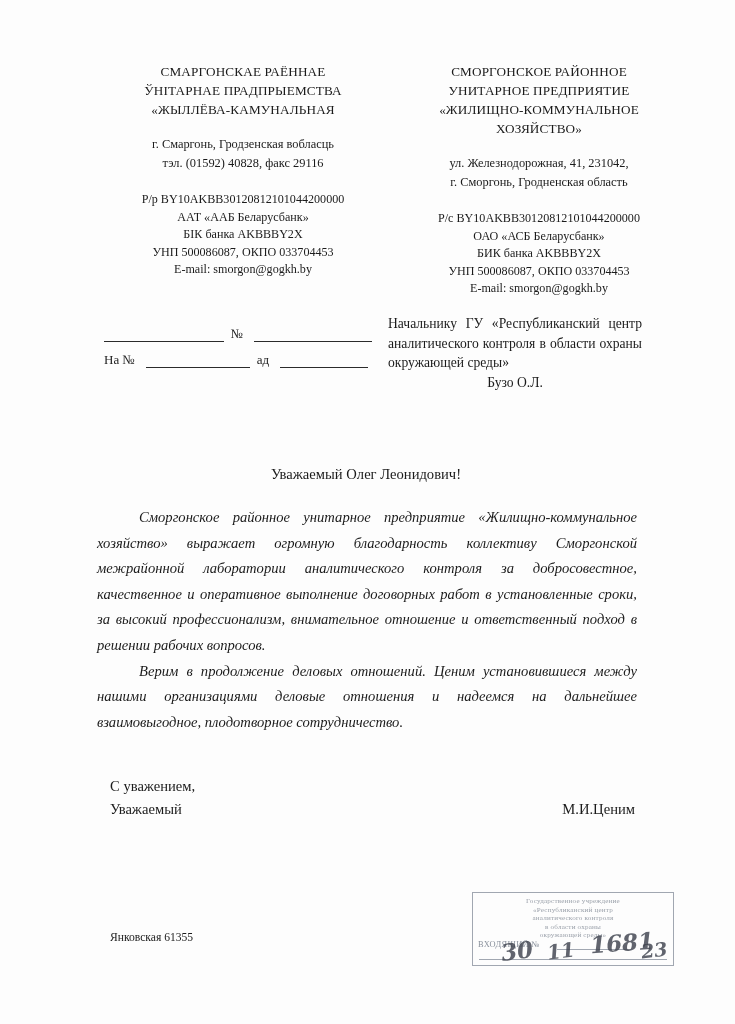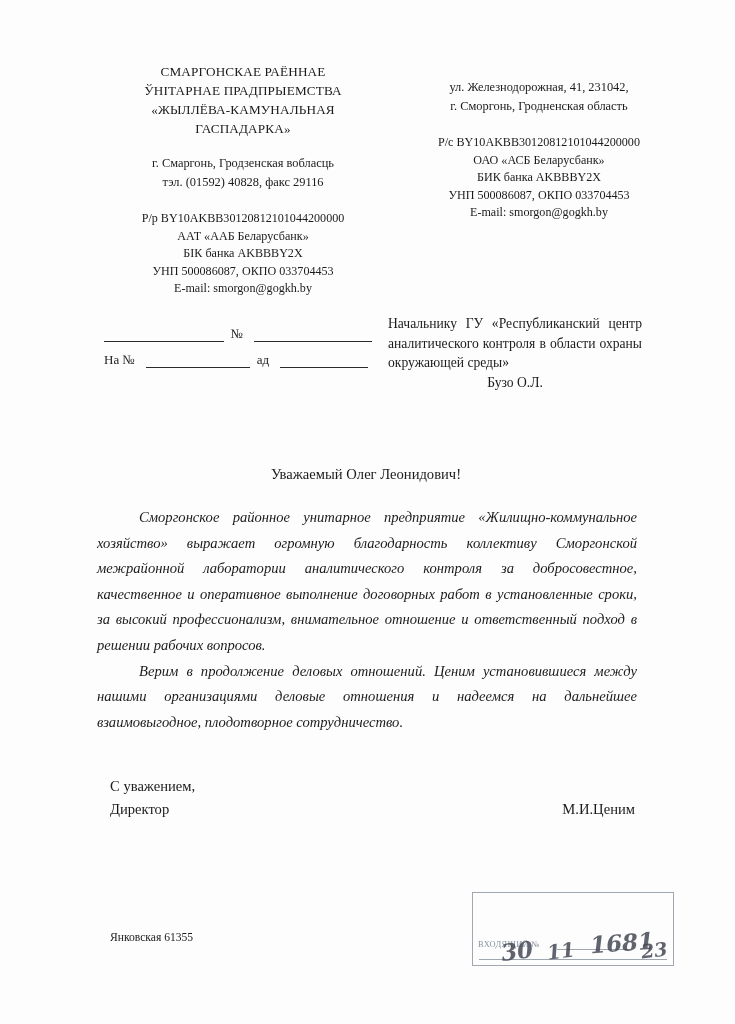--- a/index.html
+++ b/index.html
@@ -194,36 +194,41 @@
 
 <div class="page">
 
   <div class="letterhead">
 
     <div class="lh-col">
       <div class="lh-title">
         <div>СМАРГОНСКАЕ РАЁННАЕ</div>
         <div>ЎНІТАРНАЕ ПРАДПРЫЕМСТВА</div>
         <div>«ЖЫЛЛЁВА-КАМУНАЛЬНАЯ</div>
-        <div>ГАСПАДАРКА»</div>
       </div>
       <div class="lh-addr">
         <div>г. Смаргонь, Гродзенская вобласць</div>
         <div>тэл. (01592) 40828, факс 29116</div>
       </div>
       <div class="lh-bank">
         <div>Р/р BY10AKBB30120812101044200000</div>
         <div>ААТ «ААБ Беларусбанк»</div>
         <div>БІК банка AKBBBY2X</div>
         <div>УНП 500086087, ОКПО 033704453</div>
         <div>E-mail: smorgon@gogkh.by</div>
       </div>
     </div>
 
     <div class="lh-col">
+      <div class="lh-title">
+        <div>СМОРГОНСКОЕ РАЙОННОЕ</div>
+        <div>УНИТАРНОЕ ПРЕДПРИЯТИЕ</div>
+        <div>«ЖИЛИЩНО-КОММУНАЛЬНОЕ</div>
+        <div>ХОЗЯЙСТВО»</div>
+      </div>
       <div class="lh-addr">
         <div>ул. Железнодорожная, 41, 231042,</div>
         <div>г. Сморгонь, Гродненская область</div>
       </div>
       <div class="lh-bank">
         <div>Р/с BY10AKBB30120812101044200000</div>
         <div>ОАО «АСБ Беларусбанк»</div>
         <div>БИК банка AKBBBY2X</div>
         <div>УНП 500086087, ОКПО 033704453</div>
         <div>E-mail: smorgon@gogkh.by</div>
@@ -259,28 +264,35 @@
   <div class="salutation">Уважаемый Олег Леонидович!</div>
 
   <div class="body-text">
     <p>Сморгонское районное унитарное предприятие «Жилищно-коммунальное хозяйство» выражает огромную благодарность коллективу Сморгонской межрайонной лаборатории аналитического контроля за добросовестное, качественное и оперативное выполнение договорных работ в установленные сроки, за высокий профессионализм, внимательное отношение и  ответственный подход в решении рабочих вопросов.</p>
     <p>Верим в продолжение деловых отношений. Ценим установившиеся между нашими организациями деловые отношения и надеемся на дальнейшее взаимовыгодное, плодотворное сотрудничество.</p>
   </div>
 
   <div class="signature">
     <div>С уважением,</div>
     <div class="sig-row">
-      <span>Директор</span>
+      <span>Уважаемый</span>
       <span>М.И.Ценим</span>
     </div>
   </div>
 
   <div class="executor">Янковская 61355</div>
 
   <div class="stamp">
+    <div class="stamp-text">
+      <div>Государственное учреждение</div>
+      <div>«Республиканский центр</div>
+      <div>аналитического контроля</div>
+      <div>в области охраны</div>
+      <div>окружающей среды»</div>
+    </div>
     <div class="stamp-incoming">ВХОДЯЩИЙ №</div>
     <div class="stamp-rule sr1"></div>
     <div class="stamp-rule sr2"></div>
     <div class="hand h-day">30</div>
     <div class="hand h-month">11</div>
     <div class="hand h-num">1681</div>
     <div class="hand h-year">23</div>
   </div>
 
 </div>

